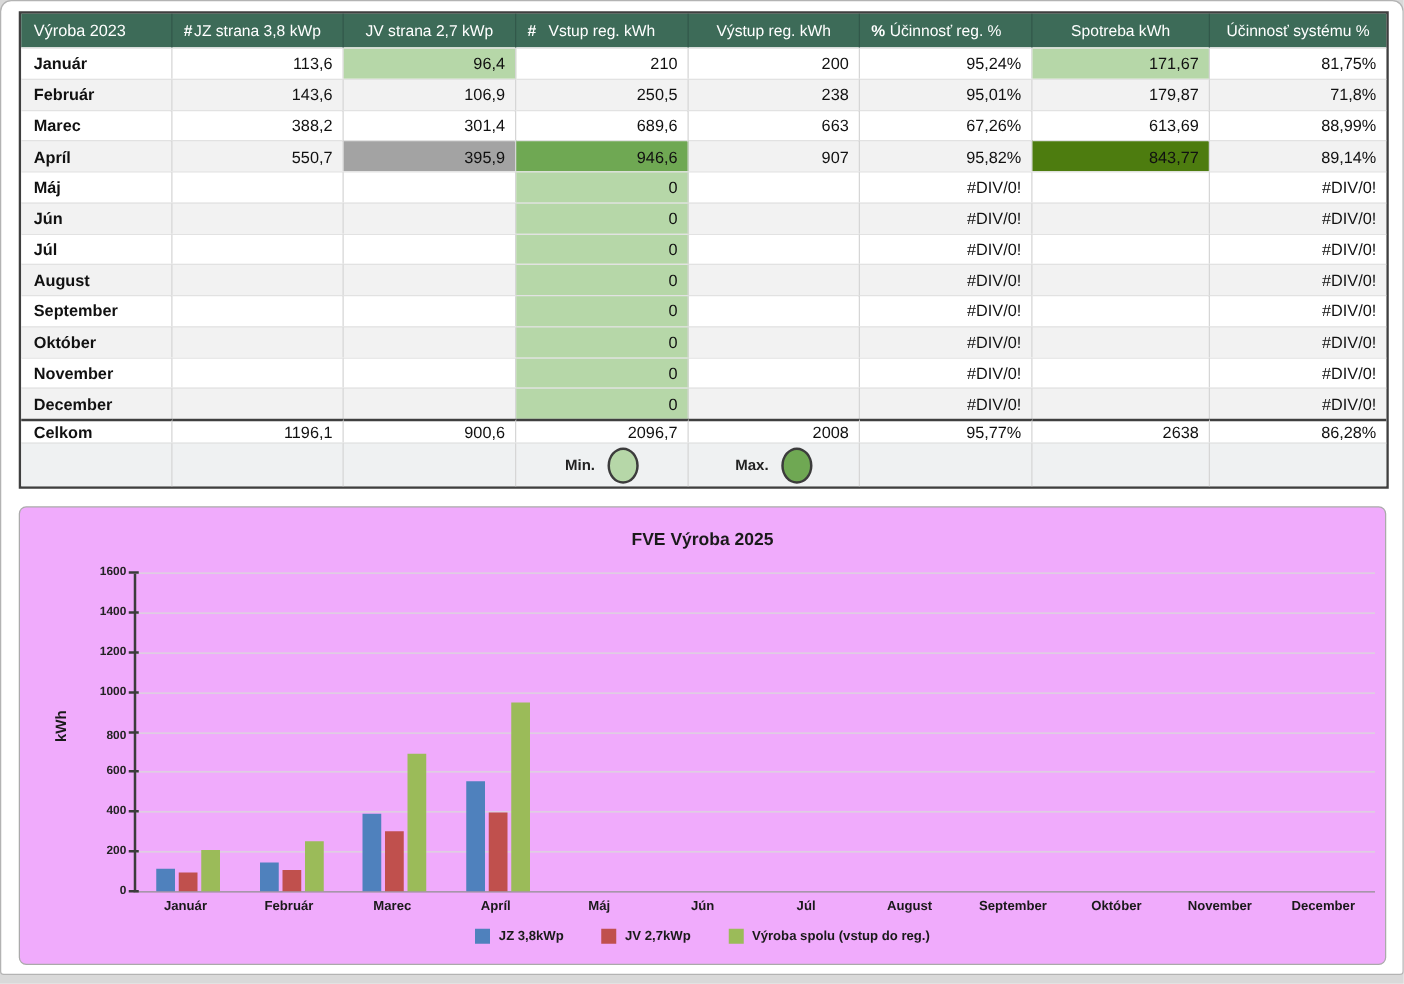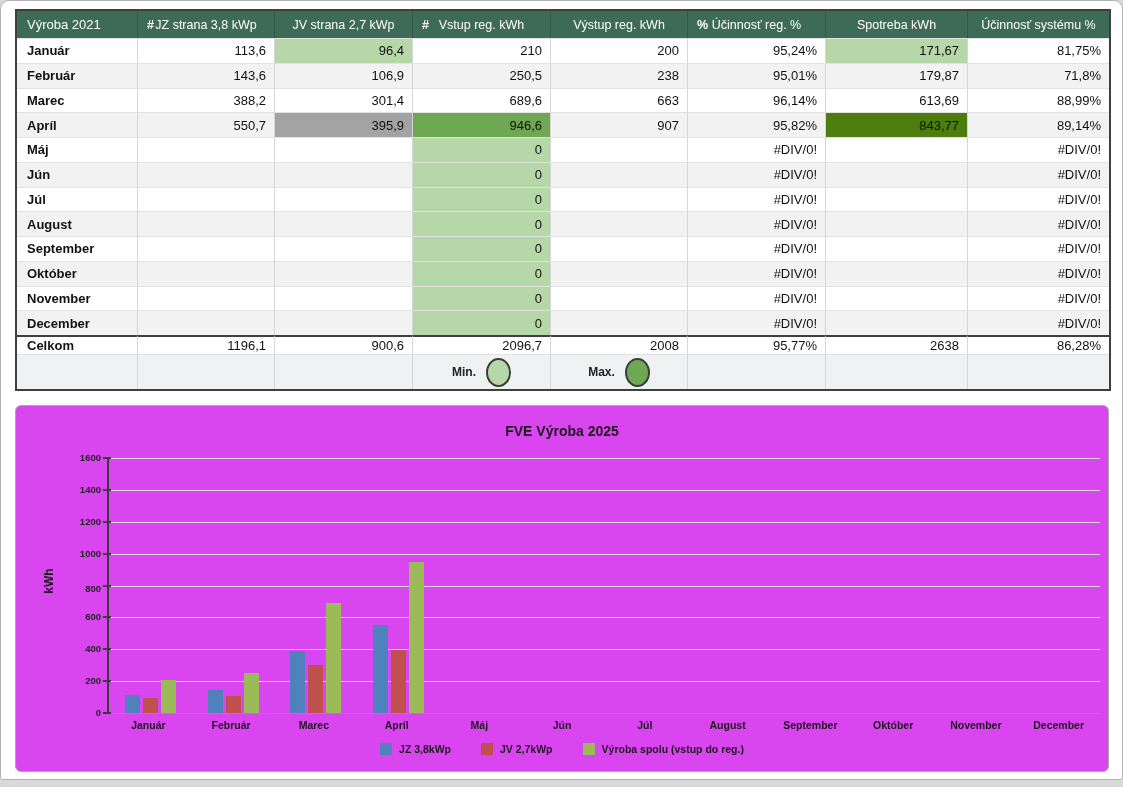--- a/index.html
+++ b/index.html
@@ -31,21 +31,21 @@
   .t-total { height:19px; background:#ffffff; }
   .t-total .cell { border-top:2px solid #3f3f3f; }
   .total-label { font-weight:bold; }
   .t-footer { height:35px; background:#eff1f2; }
   .t-footer .cell { justify-content:center; gap:10px; font-size:12px; font-weight:bold; color:#222; }
   .oval { width:25px; height:29px; border-radius:50%; border:2px solid #3c3c3c; }
 
   
   .chart-box {
     position:absolute; left:14px; top:404px; width:1094px; height:367px;
-    border:1px solid #aaaaaa; border-radius:6px; background:#d946ef;
+    border:1px solid #aaaaaa; border-radius:6px; background:#f0abfc;
   }
   .chart-title { position:absolute; top:17px; left:0; width:100%; text-align:center; font-weight:bold; font-size:14px; color:#1a1a1a; }
   .y-label { position:absolute; left:20px; top:168px; transform:rotate(-90deg); font-weight:bold; font-size:12px; color:#1a1a1a; }
   .plot { position:absolute; left:91px; top:53px; width:993px; height:255px; border-left:2px solid #3b3b3b; border-bottom:1.5px solid #8f8f8f; }
   .gridline { position:absolute; left:0; width:100%; height:1px; background:#d9d9d9; }
   .ytick-dash { position:absolute; left:-6px; width:8px; height:2px; background:#3b3b3b; }
   .ytick-label { position:absolute; left:-50px; width:42px; text-align:right; font-size:9.5px; font-weight:bold; color:#222; }
   .bar { position:absolute; bottom:0; width:15px; }
   .x-labels { position:absolute; left:91px; top:313px; width:993px; display:flex; }
   .x-labels .xl { flex:1 1 0; text-align:center; font-size:10.5px; font-weight:bold; color:#1a1a1a; }
@@ -53,21 +53,21 @@
   .legend-item { display:flex; align-items:center; gap:7px; font-size:10.5px; font-weight:bold; color:#1a1a1a; }
   .swatch { width:12px; height:12px; }
 </style>
 </head>
 <body>
 
 <div class="window">
 
   <div class="data-table">
     <div class="t-row t-header" id="header-row">
-      <div class="cell header-title">Výroba 2021</div>
+      <div class="cell header-title">Výroba 2023</div>
     <div class="cell">
           <span class="hprefix">#</span>
           <span>JZ strana 3,8 kWp</span>
         </div>
         <div class="cell">
           <span>JV strana 2,7 kWp</span>
         </div>
         <div class="cell">
           <span class="hprefix">#</span>
           <span>Vstup reg. kWh</span>
@@ -106,21 +106,21 @@
           <div class="cell val">95,01%</div>
           <div class="cell val">179,87</div>
           <div class="cell val">71,8%</div>
         </div>
         <div class="t-row t-body">
           <div class="cell month-cell">Marec</div>
           <div class="cell val">388,2</div>
           <div class="cell val">301,4</div>
           <div class="cell val">689,6</div>
           <div class="cell val">663</div>
-          <div class="cell val">96,14%</div>
+          <div class="cell val">67,26%</div>
           <div class="cell val">613,69</div>
           <div class="cell val">88,99%</div>
         </div>
         <div class="t-row t-body stripe">
           <div class="cell month-cell">Apríl</div>
           <div class="cell val">550,7</div>
           <div class="cell val" style="background: #a3a3a3; padding-left: 43px;">395,9</div>
           <div class="cell val" style="background: rgb(111, 168, 83);">946,6</div>
           <div class="cell val">907</div>
           <div class="cell val">95,82%</div>

